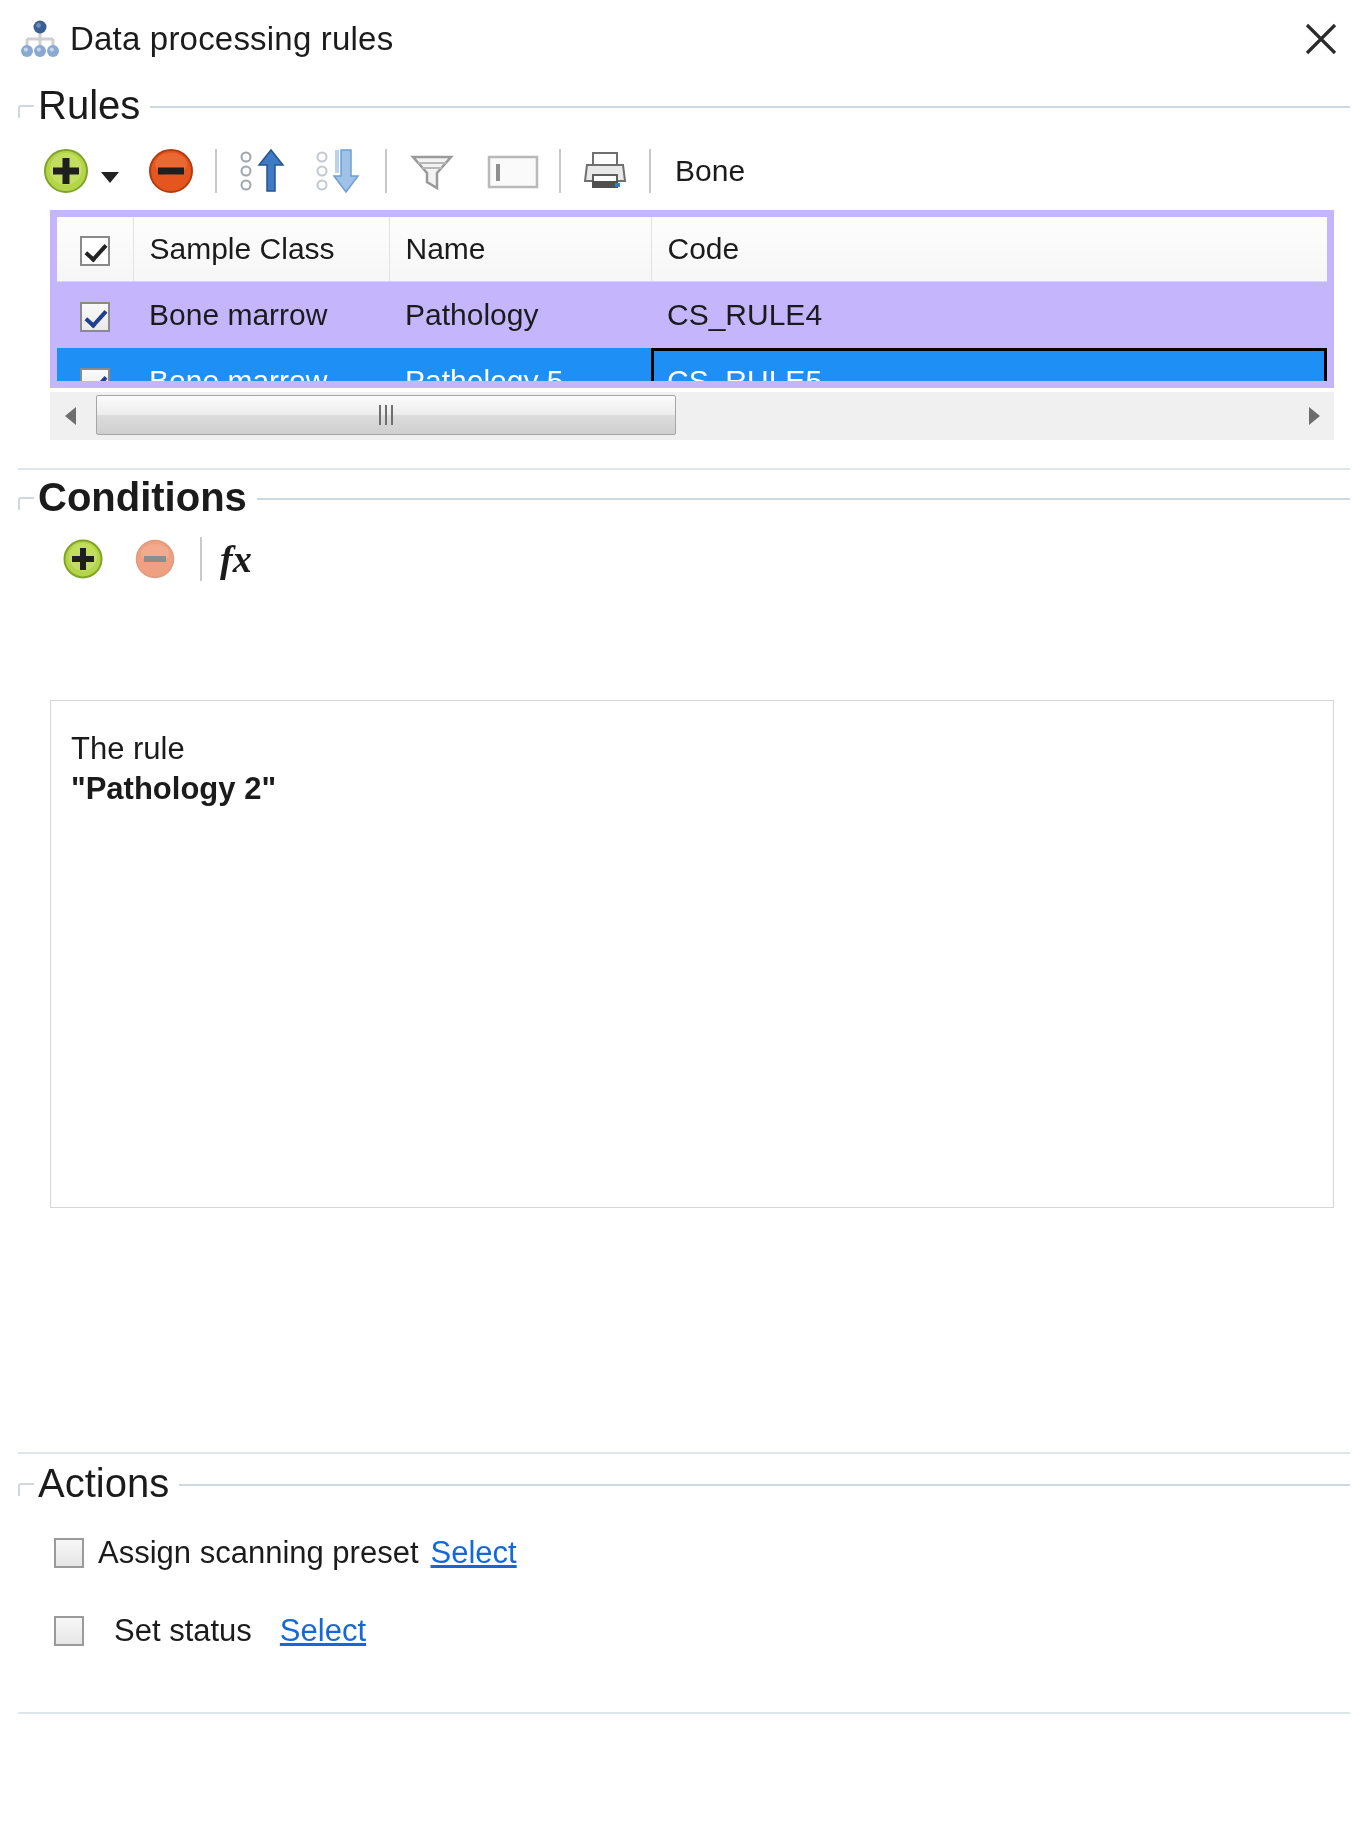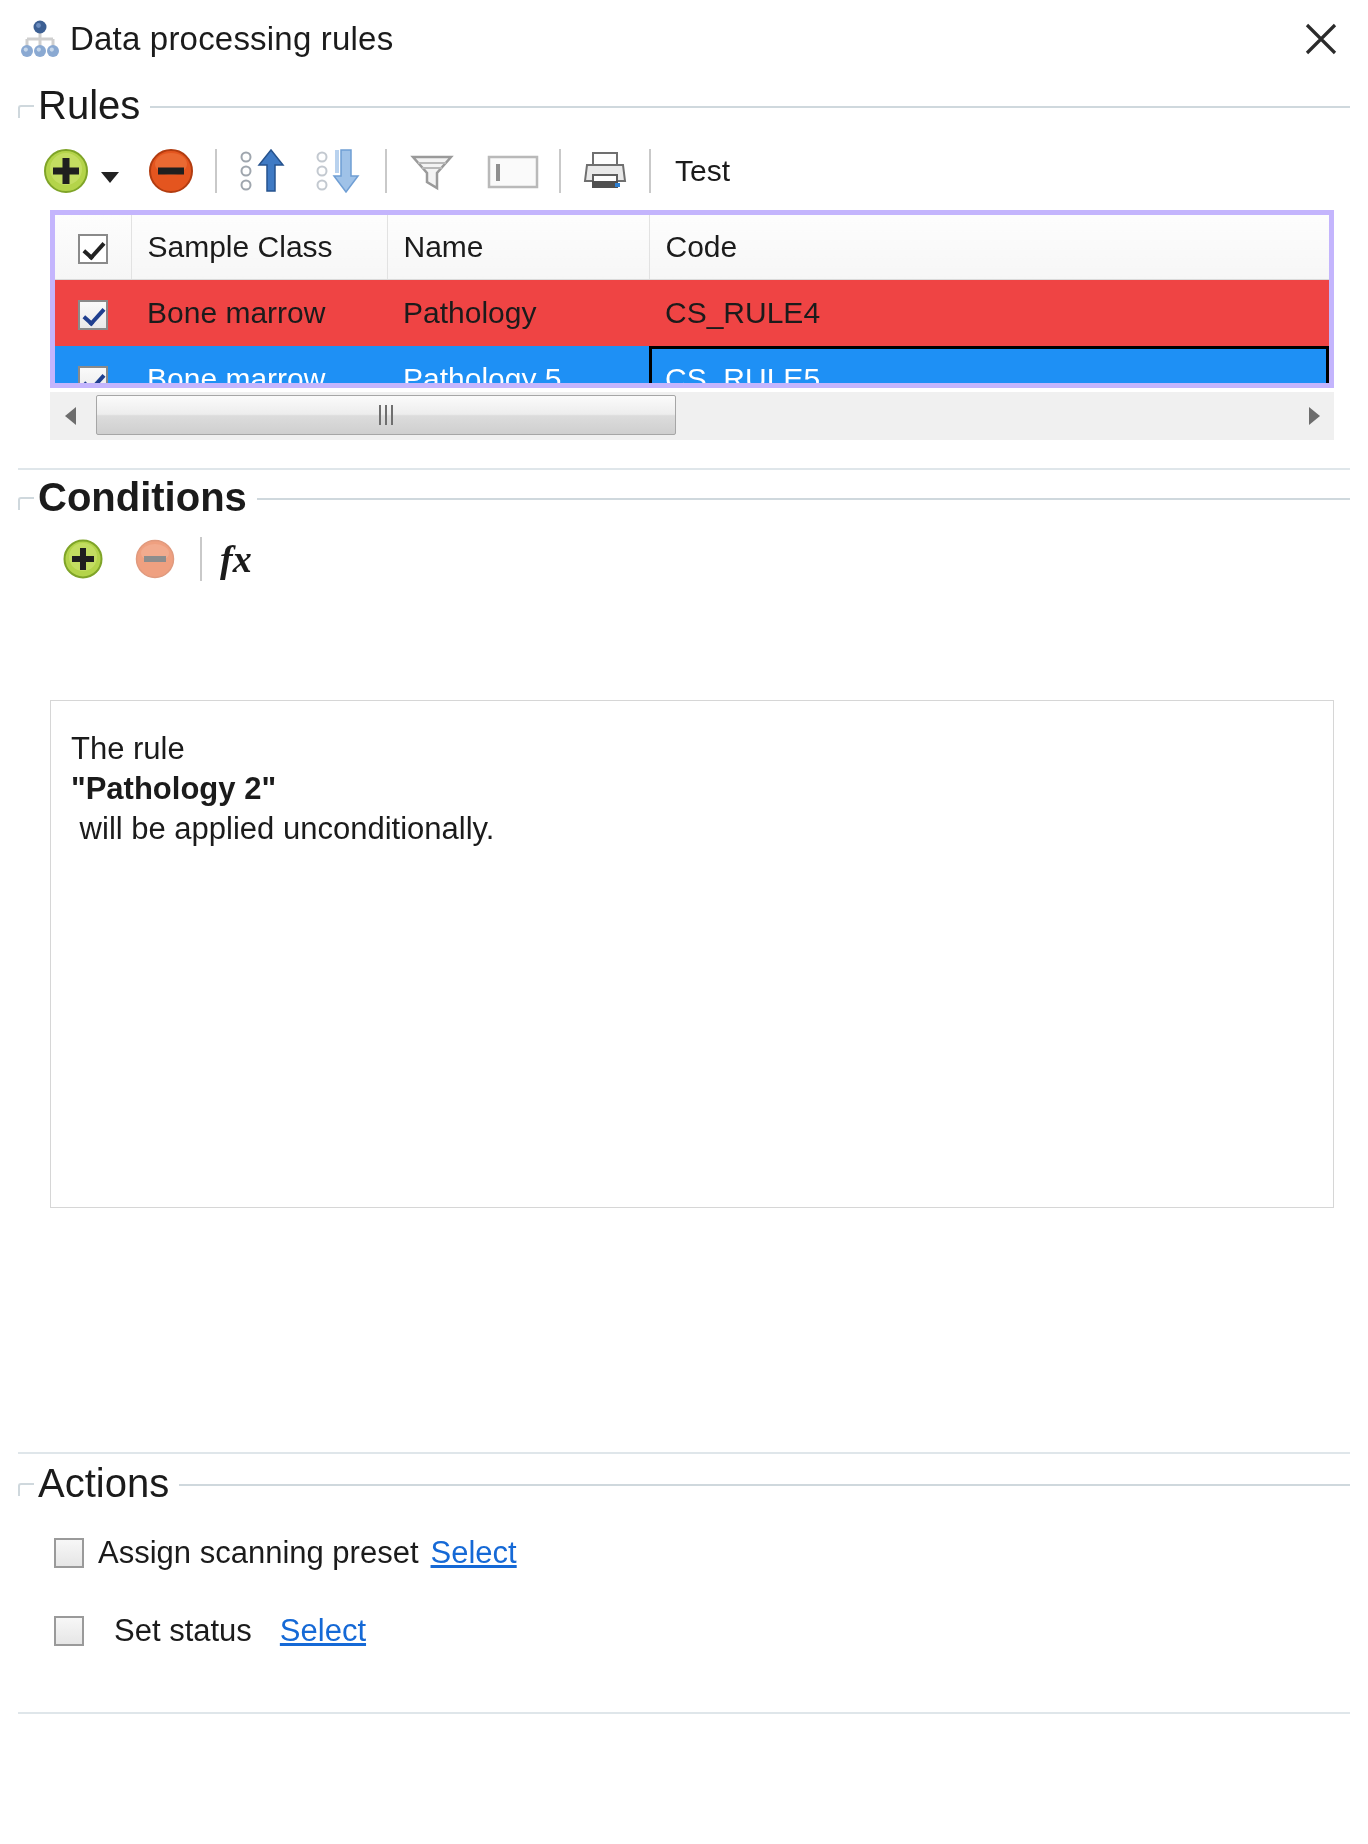--- a/index.html
+++ b/index.html
@@ -112,22 +112,22 @@
     font-size: 30px;
     color: #1b1b1b;
     margin-left: 10px;
     cursor: pointer;
     white-space: nowrap;
   }
 
   
   .table-wrap {
     position: absolute;
-    background: #ef4444;
-    border: 5px solid #c4b5fd;
+    background: #c4b5fd;
+    border: 7px solid #c4b5fd;
     box-sizing: border-box;
     overflow: hidden;
   }
   .tbl {
     width: 100%;
     border-collapse: collapse;
     table-layout: fixed;
   }
   .tbl th {
     background: linear-gradient(to bottom,#fdfdfd 0%,#f6f6f6 100%);
@@ -371,21 +371,21 @@
         <path d="M8 20 H44 L46 36 H6 Z" fill="#e9e9e9" stroke="#6f6f6f" stroke-width="2"></path>
         <rect x="13" y="29" width="26" height="13" fill="#5e5e5e"></rect>
         <rect x="15" y="31" width="22" height="9" fill="#fdfdfd"></rect>
         <rect x="13" y="36" width="26" height="7" fill="#4f4f4f"></rect>
         <rect x="36" y="38" width="5" height="4" fill="#2e7fd0"></rect>
       </svg>
     </span>
 
     <span class="tb-sep"></span>
 
-    <span class="tb-text">Test</span>
+    <span class="tb-text">Bone</span>
   </div>
 </div>
 
 <div class="table-wrap" style="left:50px; top:210px; width:1284px; height:178px;">
   <table class="tbl">
     <colgroup>
       <col style="width:76px">
         <col style="width:256px">
         <col style="width:262px">
         <col>
@@ -464,21 +464,20 @@
       </svg>
     </span>
     <span class="tb-sep" style="margin:0 18px;"></span>
     <span class="fx">fx</span>
   </div>
 </div>
 
 <div class="cond-box" style="left:50px; top:700px; width:1284px; height:508px;">
   <div class="cond-line">The rule</div>
   <div class="cond-line b">"Pathology 2"</div>
-  <div class="cond-line"> will be applied unconditionally.</div>
 </div>
 
 <div class="hr" style="left:18px; top:1452px; width:1332px;"></div>
 
 <div class="group" style="left:18px; top:1466px; width:1332px;">
   <div class="group-header">
     <span class="group-corner"></span>
     <span class="group-title">Actions</span>
     <span class="group-line"></span>
   </div>

